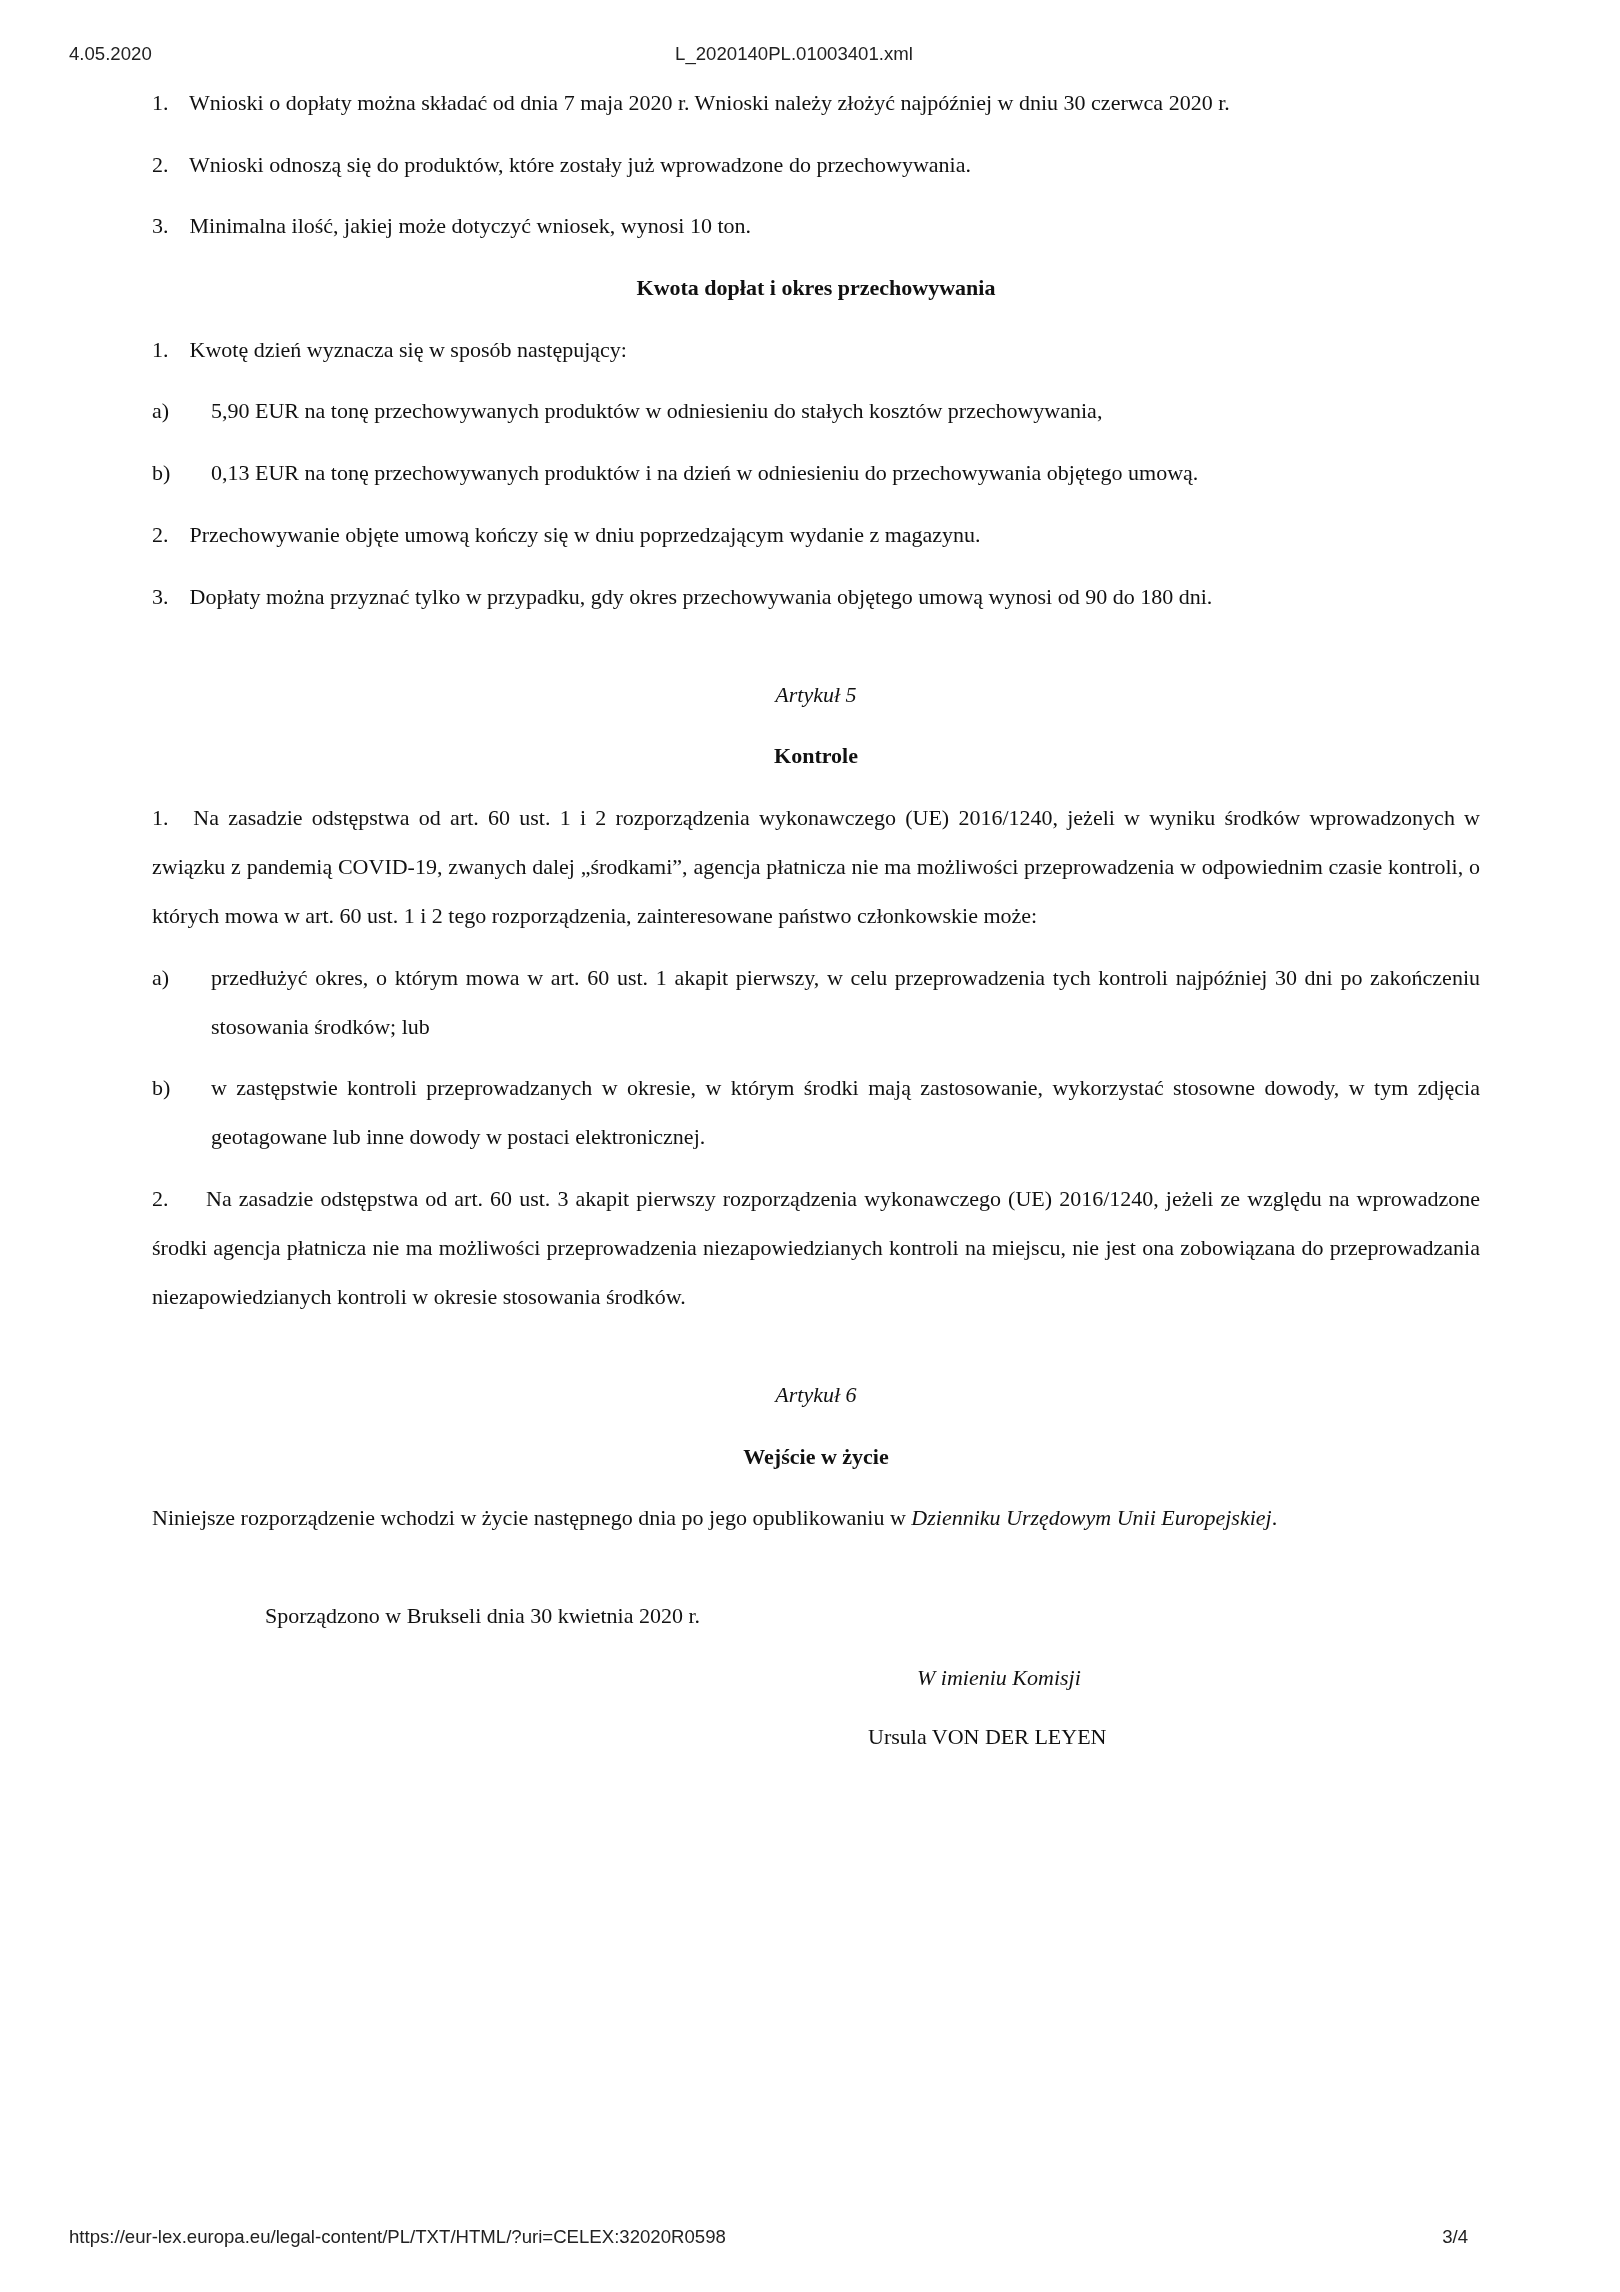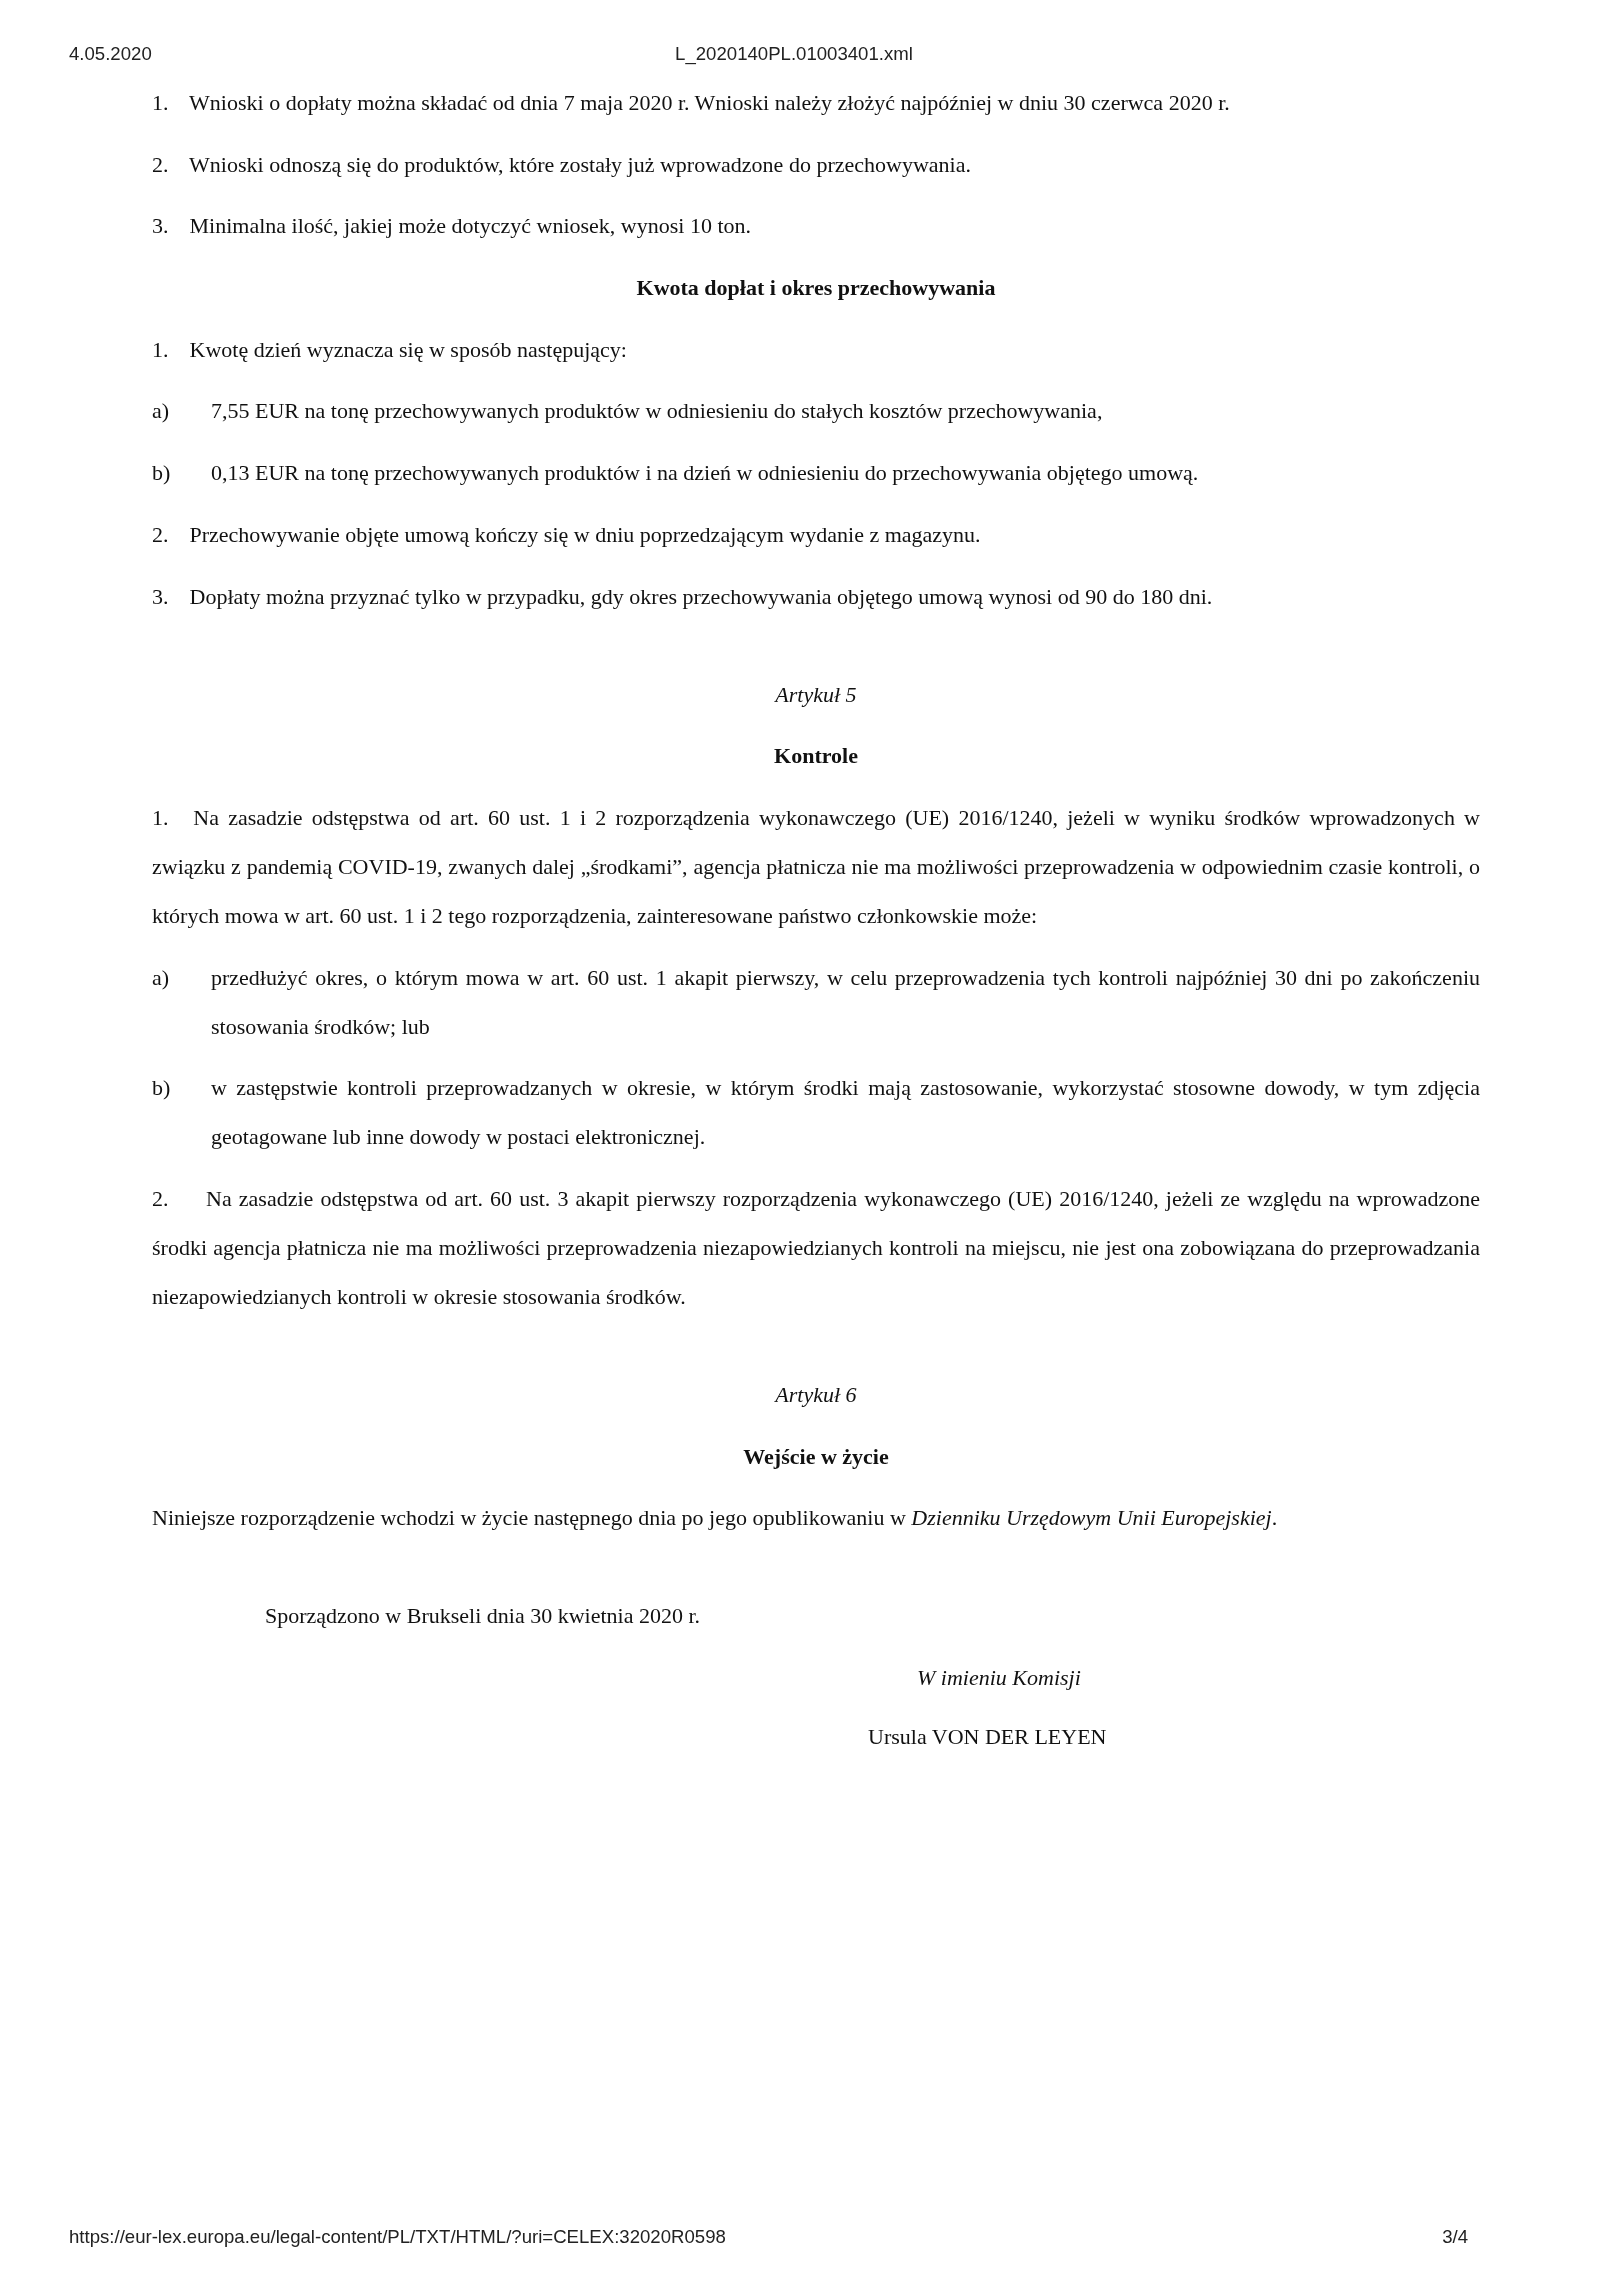--- a/index.html
+++ b/index.html
@@ -100,21 +100,21 @@
     <span>Minimalna ilość, jakiej może dotyczyć wniosek, wynosi 10 ton.</span>
   </p>
 
   <p class="art-subtitle">Kwota dopłat i okres przechowywania</p>
   <p class="para">
     <span class="num">1.</span>
     <span>Kwotę dzień wyznacza się w sposób następujący:</span>
   </p>
   <div class="item">
     <span class="lbl">a)</span>
-    <span class="txt">7,55 EUR na tonę przechowywanych produktów w odniesieniu do stałych kosztów przechowywania,</span>
+    <span class="txt">5,90 EUR na tonę przechowywanych produktów w odniesieniu do stałych kosztów przechowywania,</span>
   </div>
   <div class="item">
     <span class="lbl">b)</span>
     <span class="txt">0,13 EUR na tonę przechowywanych produktów i na dzień w odniesieniu do przechowywania objętego umową.</span>
   </div>
   <p class="para">
     <span class="num">2.</span>
     <span>Przechowywanie objęte umową kończy się w dniu poprzedzającym wydanie z magazynu.</span>
   </p>
   <p class="para">

